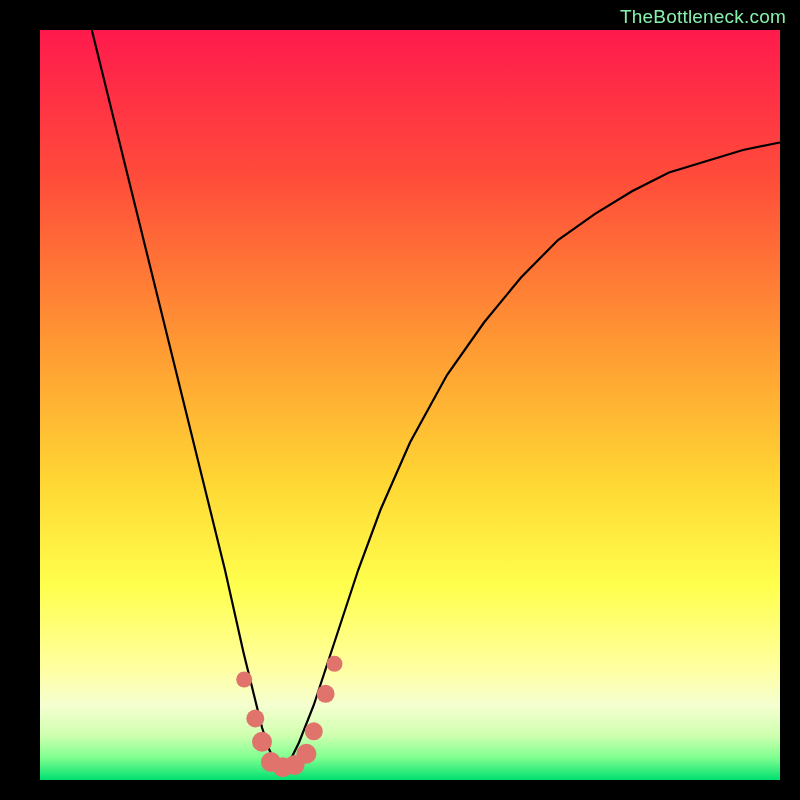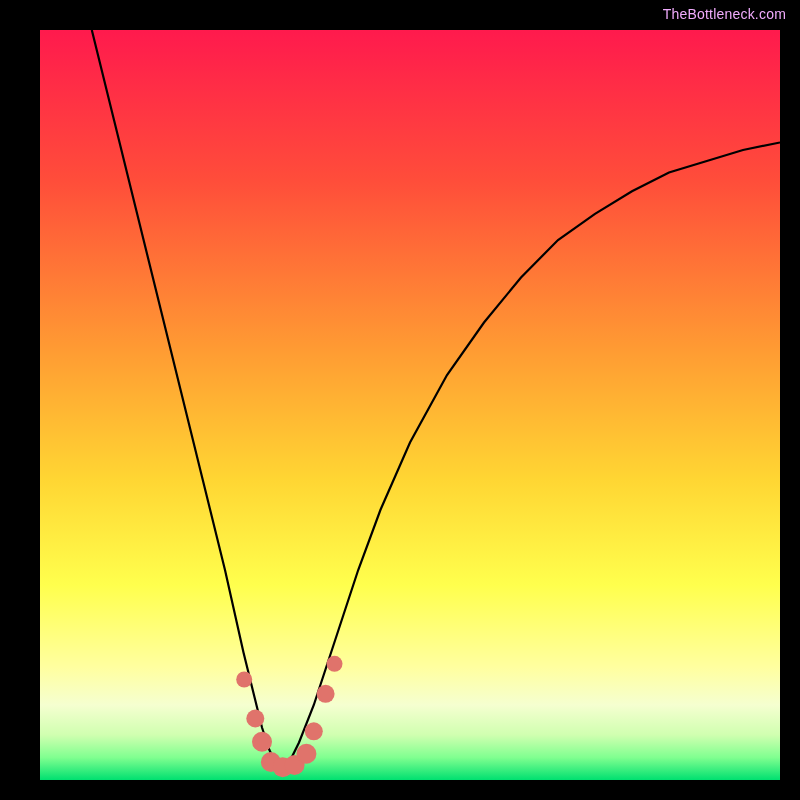--- a/index.html
+++ b/index.html
@@ -8,22 +8,22 @@
     width: 800px;
     height: 800px;
     background: #000;
     position: relative;
     font-family: Arial, Helvetica, sans-serif;
   }
   .watermark {
     position: absolute;
     top: 6px;
     right: 14px;
-    color: #f0abfc;
-    font-size: 14px;
+    color: #86efac;
+    font-size: 19px;
     font-weight: 400;
     letter-spacing: 0.2px;
     z-index: 10;
   }
   .plot-frame {
     position: absolute;
     left: 40px;
     top: 30px;
     width: 740px;
     height: 750px;

